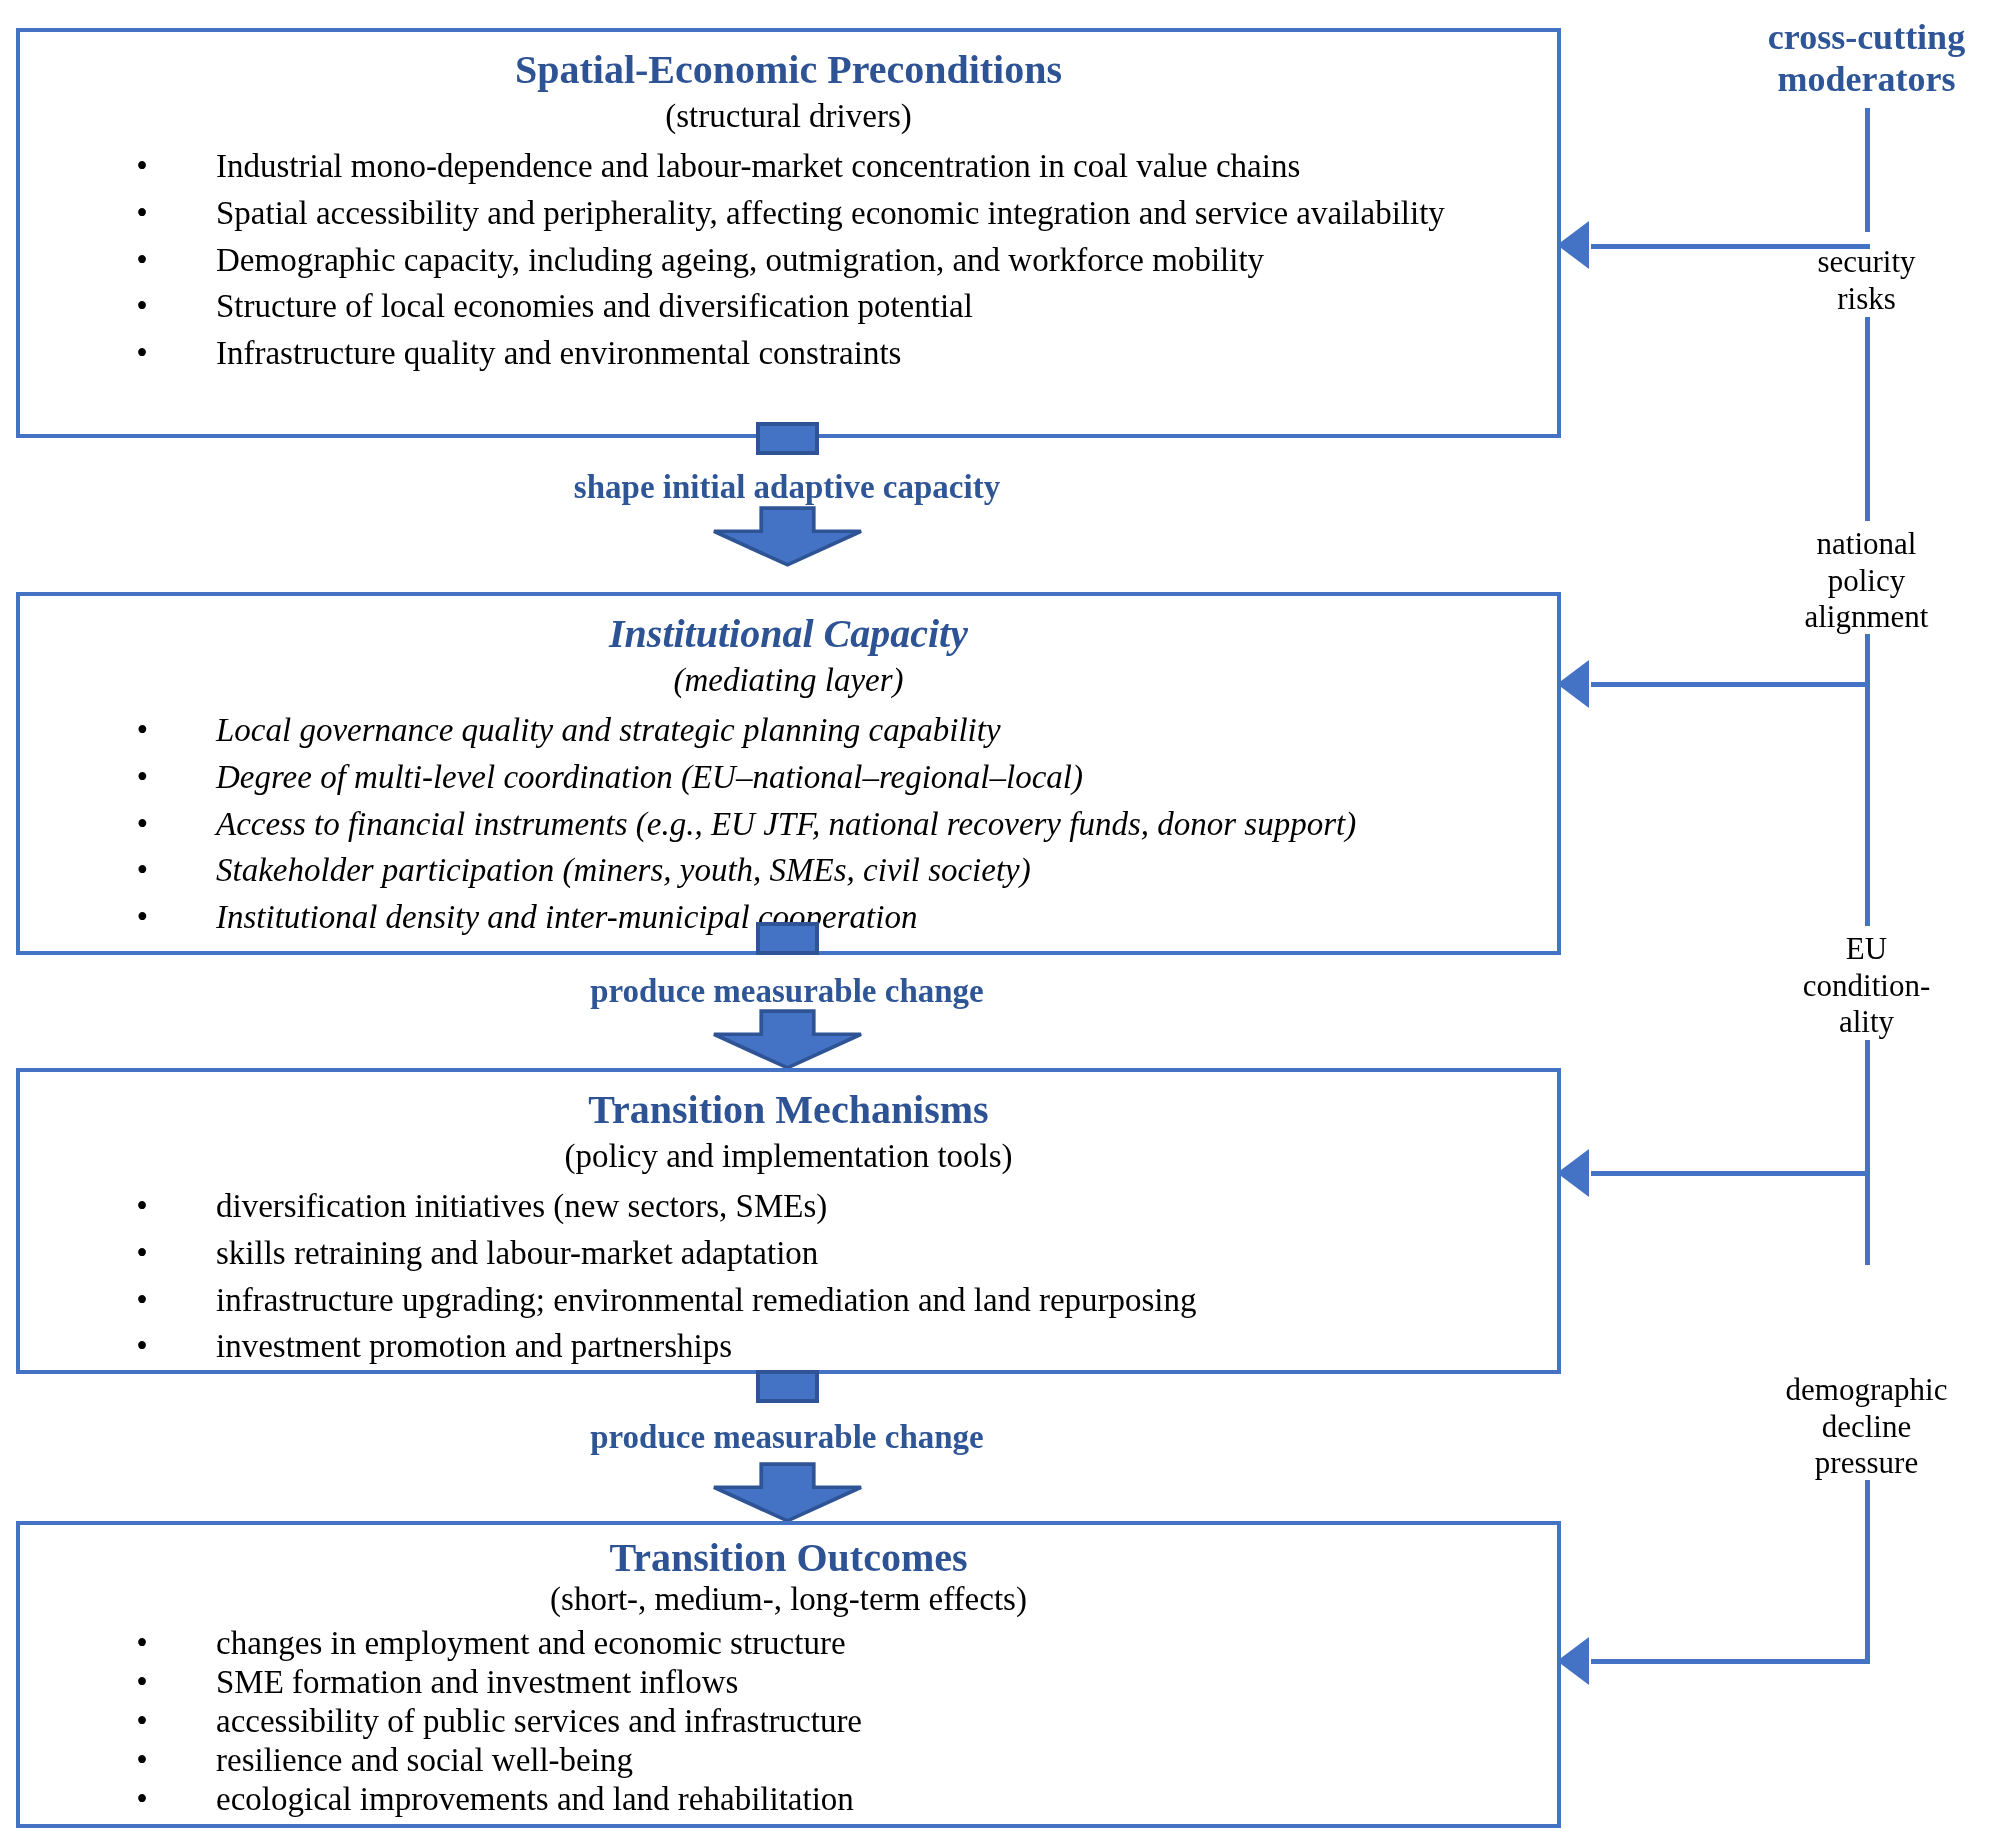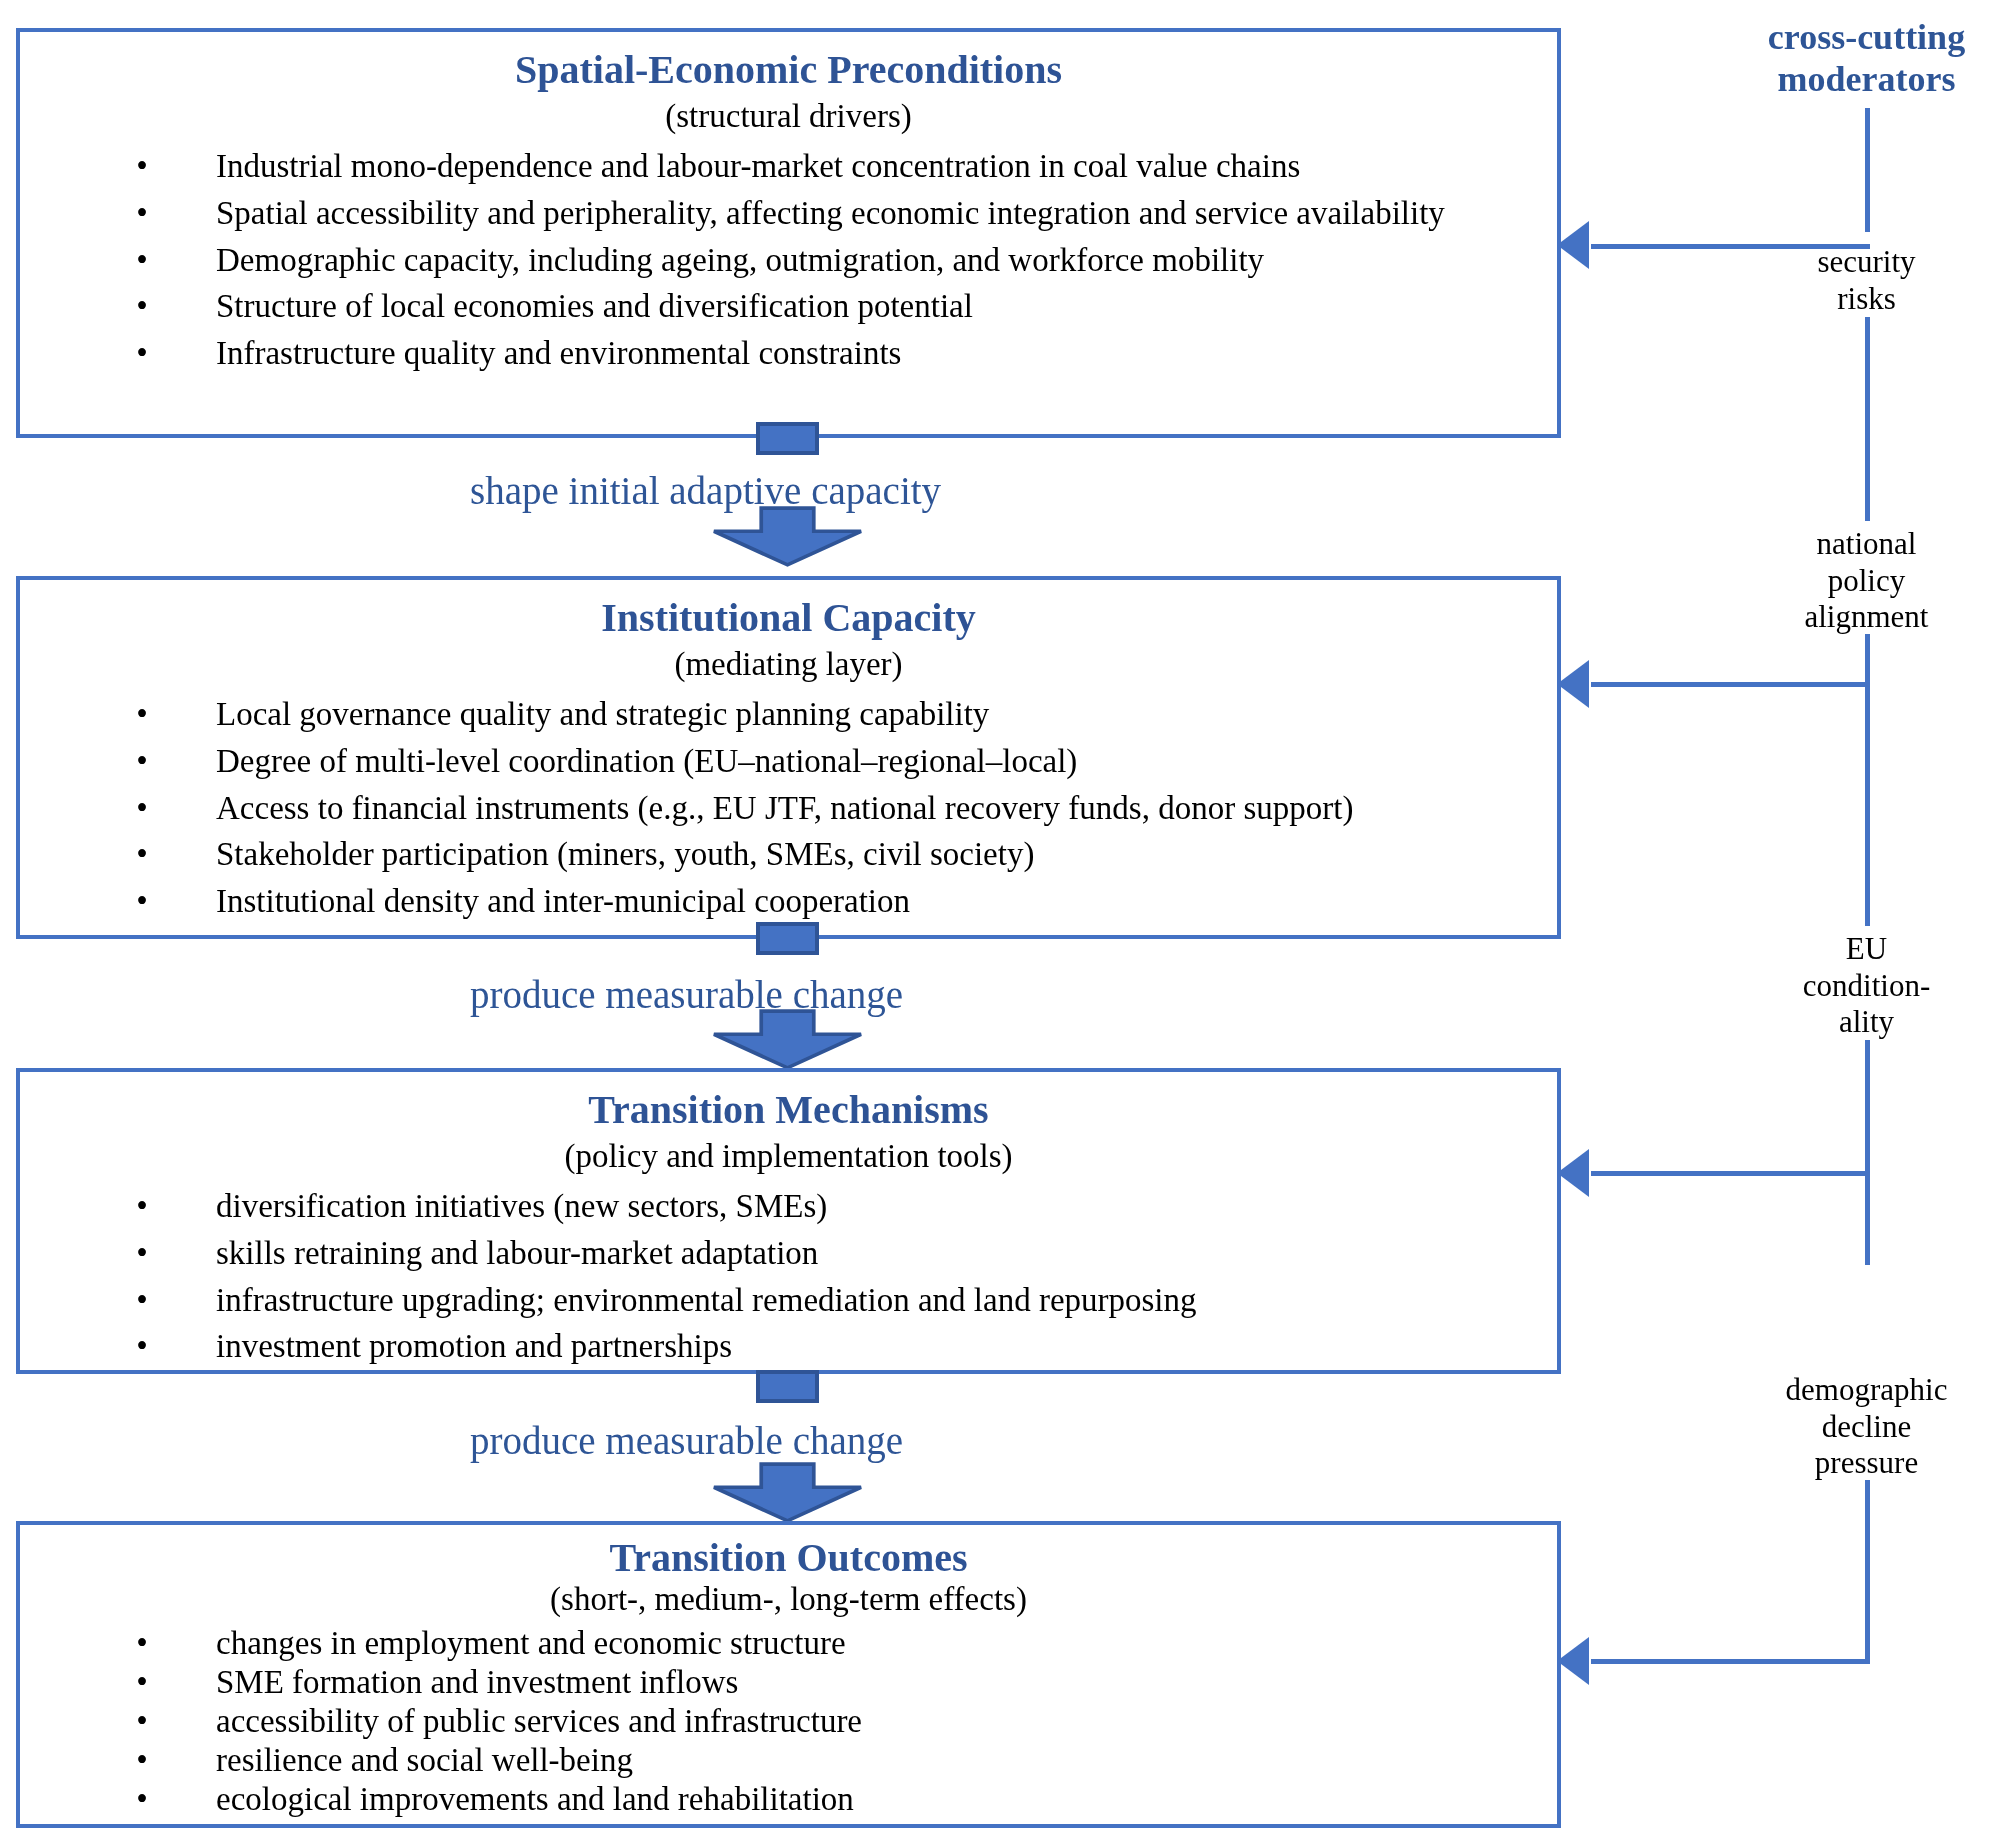--- a/index.html
+++ b/index.html
@@ -16,21 +16,21 @@
   .canvas{position:relative;width:2005px;height:1843px;background:var(--bg);overflow:hidden;}
 
   
   .box{
     position:absolute;left:16px;width:1545px;
     border:4.2px solid var(--accent);
     background:var(--bg);
     padding:9.5px 32px 5.3px 32px;
   }
   #box1{top:28px;height:410px;}
-  #box2{top:576px;height:363px;}
+  #box2{top:592px;height:363px;font-style:italic;}
   #box3{top:1068px;height:306px;}
   #box4{top:1521px;height:307px;}
 
   .box-title{
     margin:3.2px 0 0 0;text-align:center;
     font-size:40px;font-weight:bold;color:var(--heading);
     line-height:1.25;
   }
   .box-subtitle{
     text-align:center;font-size:33px;line-height:1.3;color:var(--body);
@@ -52,22 +52,22 @@
   #box4 ul.bullets li{line-height:1.18;}
 
   
   .stub{
     position:absolute;left:756px;width:63px;height:33px;
     background:var(--accent);border:4.2px solid var(--accent-dark);
   }
   #stub1{top:422px;} #stub2{top:922px;} #stub3{top:1370px;}
 
   .flow-label{
-    position:absolute;left:470px;width:634px;text-align:left;
-    font-size:39px;color:var(--label);line-height:1.2;
+    position:absolute;left:470px;width:634px;text-align:center;
+    font-size:33px;color:var(--label);line-height:1.2;font-weight:bold;
   }
   #flow-label1{top:468px;} #flow-label2{top:972px;} #flow-label3{top:1418px;}
 
   .down-arrow{position:absolute;left:708px;width:159px;height:62px;}
   #down-arrow1{top:506px;} #down-arrow2{top:1009px;} #down-arrow3{top:1462px;}
 
   
   .vline{position:absolute;left:1865px;width:4.8px;background:var(--accent);}
   #seg-a{top:108px;height:124px;}
   #seg-b{top:317px;height:204px;}

